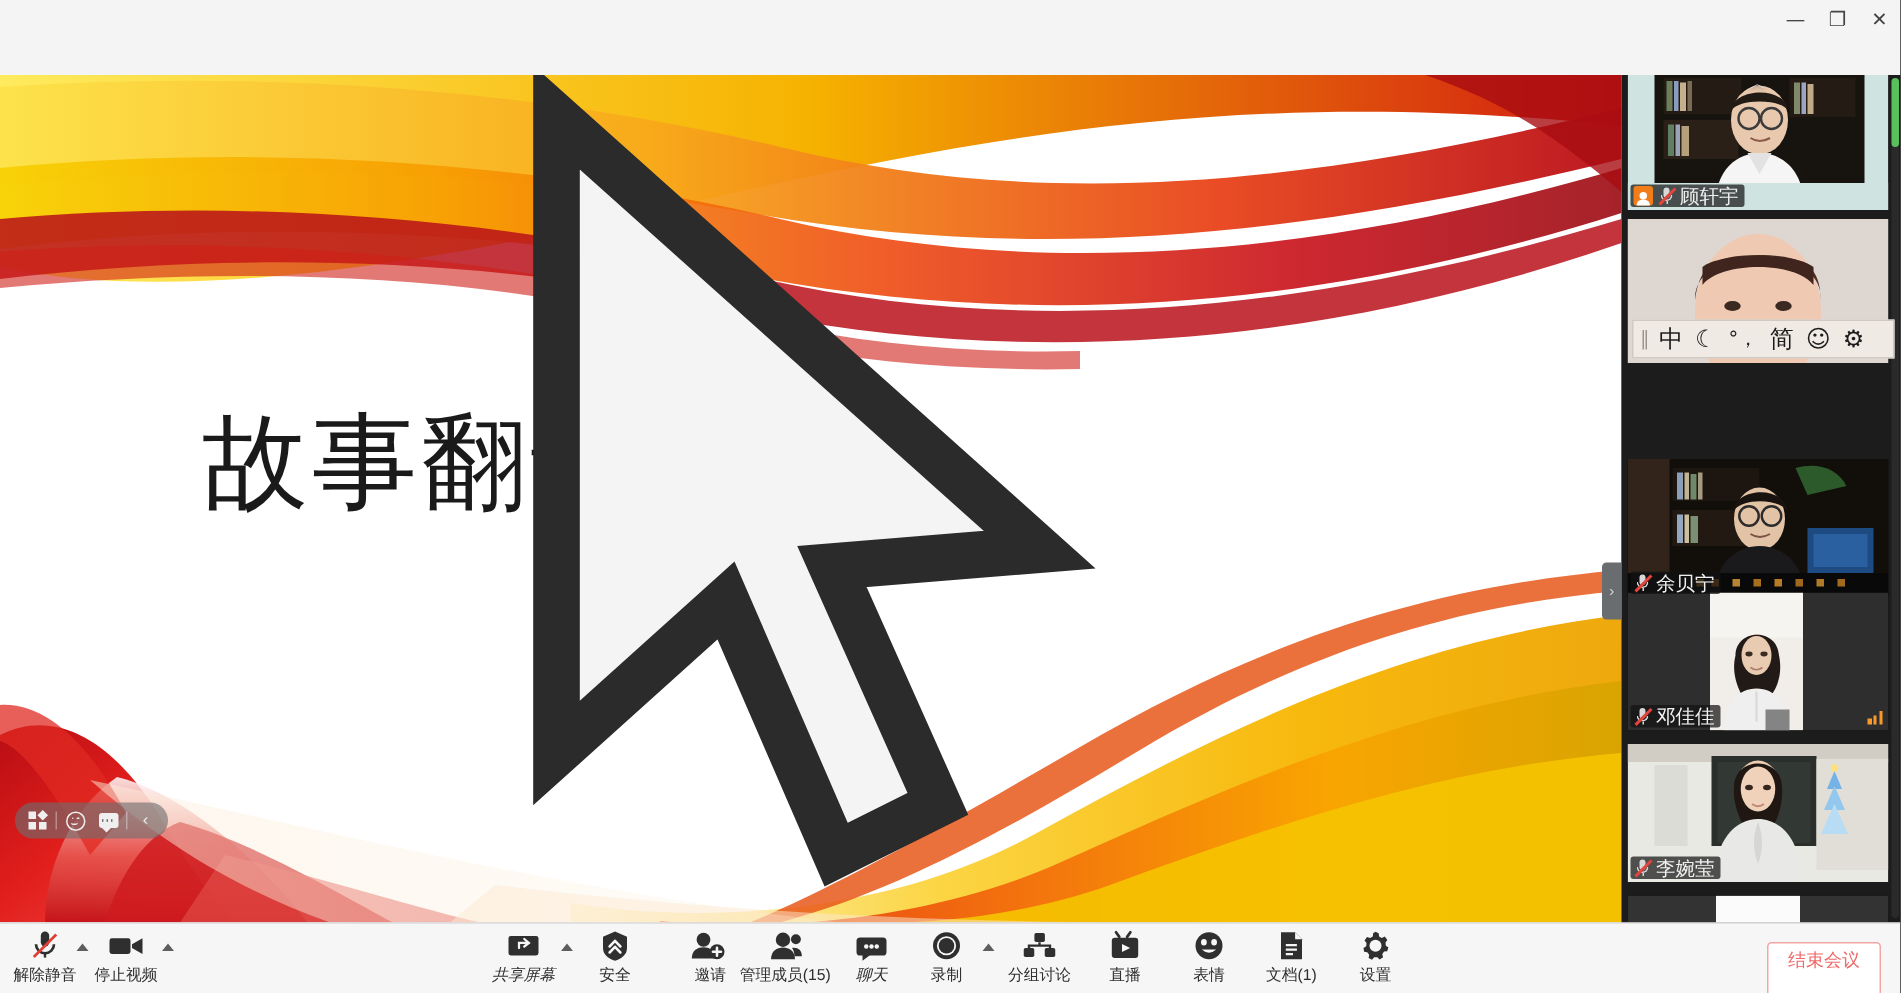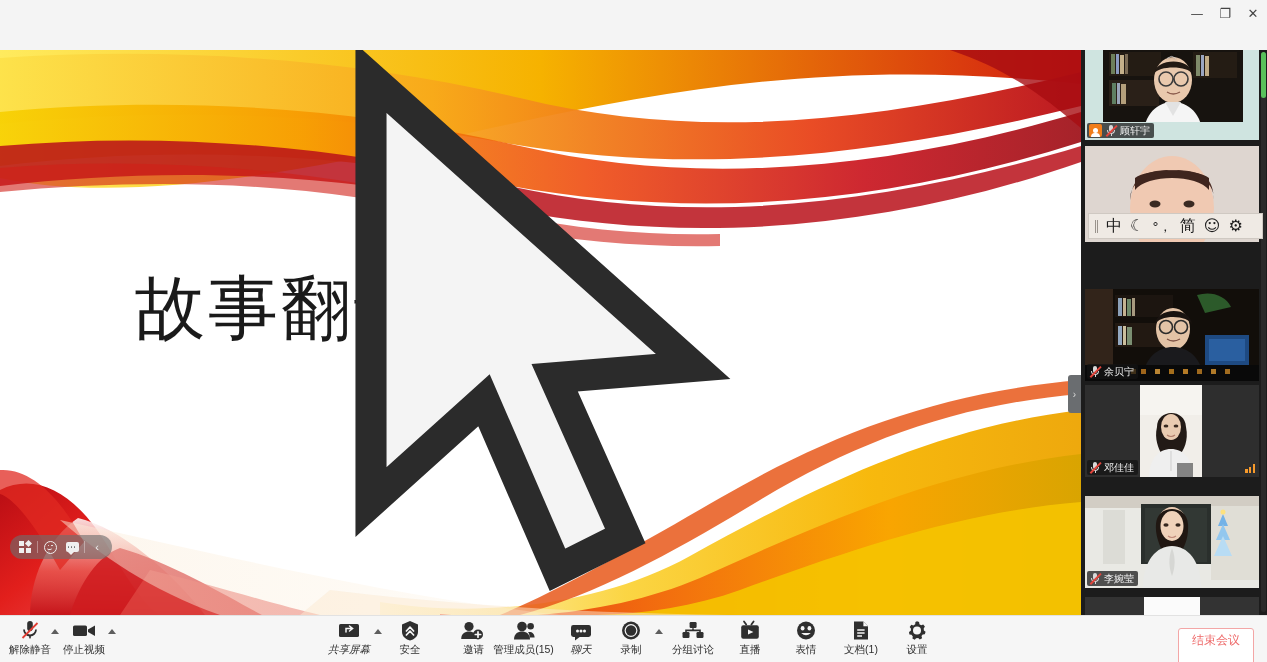--- a/index.html
+++ b/index.html
@@ -131,21 +131,21 @@
   .vpanel {
     position:absolute; left:1081px; top:50px; width:186px; height:565px;
     background:#1c1c1c; overflow:hidden;
   }
   .vtile { position:absolute; left:4px; width:174px; background:#121212; overflow:hidden; }
   .vtile .feed { position:absolute; inset:0; }
   .namebadge {
     position:absolute; left:2px; bottom:2px; height:15px;
     background:rgba(20,20,20,0.72); border-radius:2px;
     display:flex; align-items:center; gap:3px; padding:0 4px 0 2px;
-    color:#f0f0f0; font-size:10px; white-space:nowrap; z-index:4;
+    color:#f0f0f0; font-size:13px; white-space:nowrap; z-index:4;
   }
   .host-sq { width:13px; height:13px; background:#f07d1a; border-radius:2px; display:flex; align-items:center; justify-content:center; }
   .host-sq u { width:5px;height:5px;border-radius:50%;background:#fff; position:relative; display:block; }
   .host-sq u:after { content:""; position:absolute; left:-2px; top:5px; width:9px; height:4px; border-radius:4px 4px 0 0; background:#fff; }
   .mic-off { position:relative; width:12px; height:13px; }
   .mic-off .body { position:absolute; left:3.6px; top:1px; width:4.6px; height:7px; border-radius:2.4px; background:#d8d8d8; }
   .mic-off .arc { position:absolute; left:1.6px; top:6px; width:8.6px; height:4.4px; border:1.3px solid #d8d8d8; border-top:none; border-radius:0 0 6px 6px; }
   .mic-off .stem { position:absolute; left:5.6px; top:10px; width:1.3px; height:2.2px; background:#d8d8d8; }
   .mic-off .slash { position:absolute; left:-1px; top:5.6px; width:15px; height:1.6px; background:#e2453c; transform:rotate(-45deg); }
   .sigbars-o { position:absolute; right:4px; bottom:4px; display:flex; align-items:flex-end; gap:1.3px; height:9px; z-index:4; }
@@ -410,21 +410,21 @@
         <ellipse cx="87" cy="62" rx="42" ry="52" fill="#f0c9b2"></ellipse>
         <path d="M45,54 C44,16 130,14 129,54 C128,34 122,24 87,24 C54,24 48,34 45,54 Z" fill="#4d2f26"></path>
         <path d="M50,44 C62,28 112,28 124,44 L124,32 C112,22 62,22 50,32 Z" fill="#3f251e"></path>
         <ellipse cx="70" cy="58" rx="5.5" ry="3.4" fill="#3a2a22"></ellipse>
         <ellipse cx="104" cy="58" rx="5.5" ry="3.4" fill="#3a2a22"></ellipse>
         <path d="M80,74 Q87,80 94,74" stroke="#d09a88" stroke-width="1.4" fill="none"></path>
         <ellipse cx="87" cy="88" rx="9" ry="4" fill="#c98a7e"></ellipse>
       </svg>
     </div>
 
-    <div class="vtile" style="top:239px; height:92px;padding-left:43px;">
+    <div class="vtile" style="top:256px; height:92px;padding-left:43px;">
       <svg class="feed" viewBox="0 0 174 92" preserveAspectRatio="none">
         <rect width="174" height="92" fill="#120e0a"></rect>
         <rect x="0" y="0" width="28" height="92" fill="#32241a"></rect>
         <rect x="30" y="6" width="58" height="22" fill="#1c1510"></rect>
         <rect x="33" y="9" width="4" height="18" fill="#8ba0b8"></rect>
           <rect x="38" y="9" width="3" height="18" fill="#c4b392"></rect>
         <rect x="42" y="10" width="4" height="17" fill="#6f8a6a"></rect>
           <rect x="47" y="9" width="3" height="18" fill="#a89a80"></rect>
         <rect x="30" y="34" width="52" height="24" fill="#221912"></rect>
         <rect x="33" y="37" width="4" height="19" fill="#93a8c0"></rect>
@@ -455,21 +455,21 @@
         <span class="mic-off">
             <span class="body"></span>
             <span class="arc"></span>
             <span class="stem"></span>
             <span class="slash"></span>
           </span>
         <span>余贝宁</span>
       </div>
     </div>
 
-    <div class="vtile" style="top:335px; height:92px;">
+    <div class="vtile" style="top:345px; height:92px;">
       <svg class="feed" viewBox="0 0 174 92" preserveAspectRatio="none">
         <rect width="174" height="92" fill="#2e2e2e"></rect>
         <rect x="55" y="0" width="62" height="92" fill="#f1eee9"></rect>
         <rect x="55" y="0" width="62" height="30" fill="#f6f4f0"></rect>
         <ellipse cx="86" cy="44" rx="13" ry="16" fill="#e7c6ac"></ellipse>
         <path d="M72,42 C72,24 100,23 101,42 C104,56 98,66 96,68 L76,68 C74,64 69,54 72,42 Z" fill="#221a16"></path>
         <ellipse cx="86" cy="42" rx="10" ry="13" fill="#e9cbb1"></ellipse>
         <ellipse cx="81" cy="41" rx="2.4" ry="1.6" fill="#3a2b22"></ellipse>
         <ellipse cx="91" cy="41" rx="2.4" ry="1.6" fill="#3a2b22"></ellipse>
         <path d="M82,50 Q86,53 90,50" stroke="#b07c6a" stroke-width="1.1" fill="none"></path>

